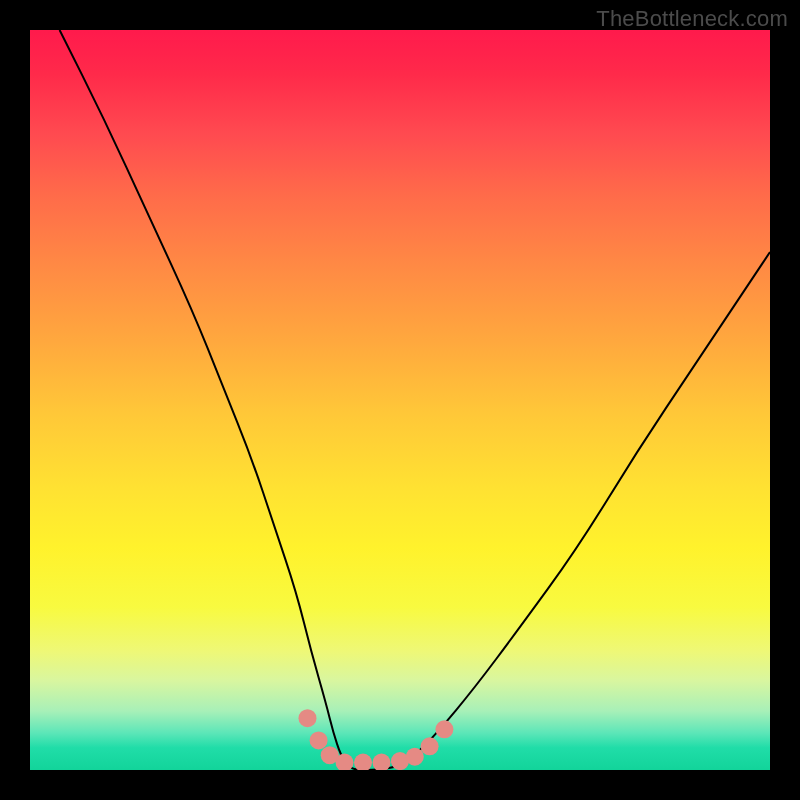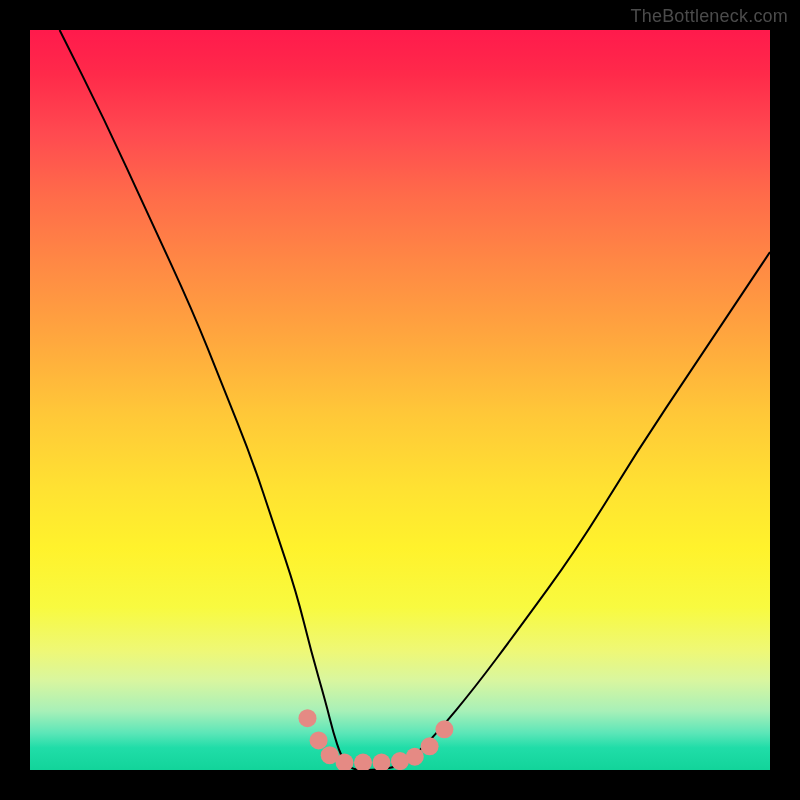--- a/index.html
+++ b/index.html
@@ -49,21 +49,21 @@
       #5ce6b8 95%,
       #20dda8 97%,
       #12d49a 100%
     );
   }
   .watermark {
     position: absolute;
     top: 6px;
     right: 12px;
     color: #4b4b4b;
-    font-size: 18px;
+    font-size: 22px;
     letter-spacing: 0.2px;
     user-select: none;
   }
   svg.curve {
     position: absolute;
     inset: 0;
   }
 </style>
 </head>
 <body>

